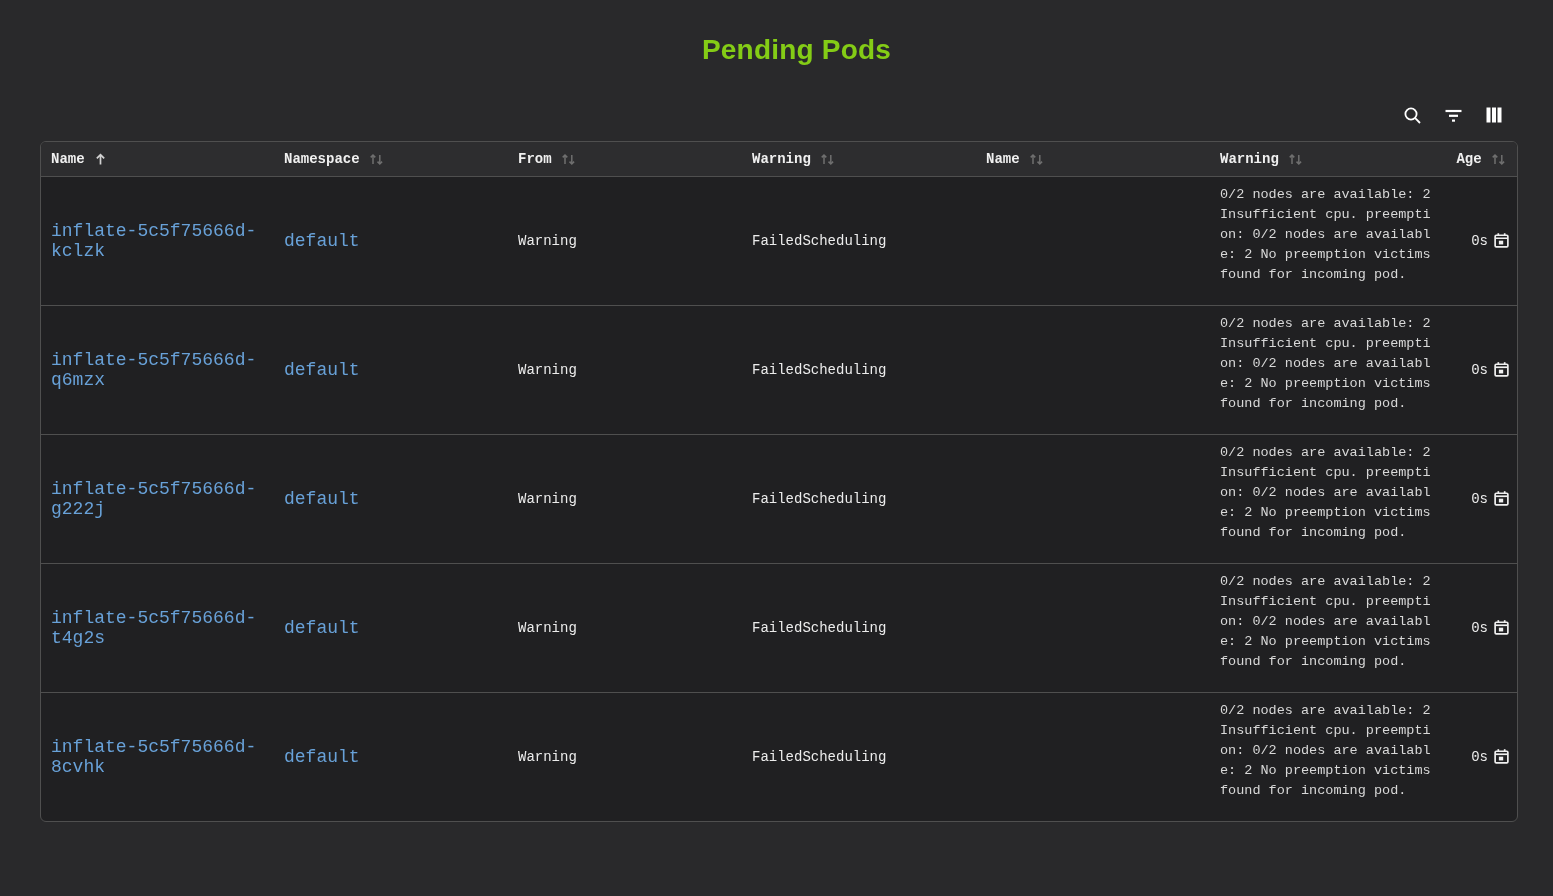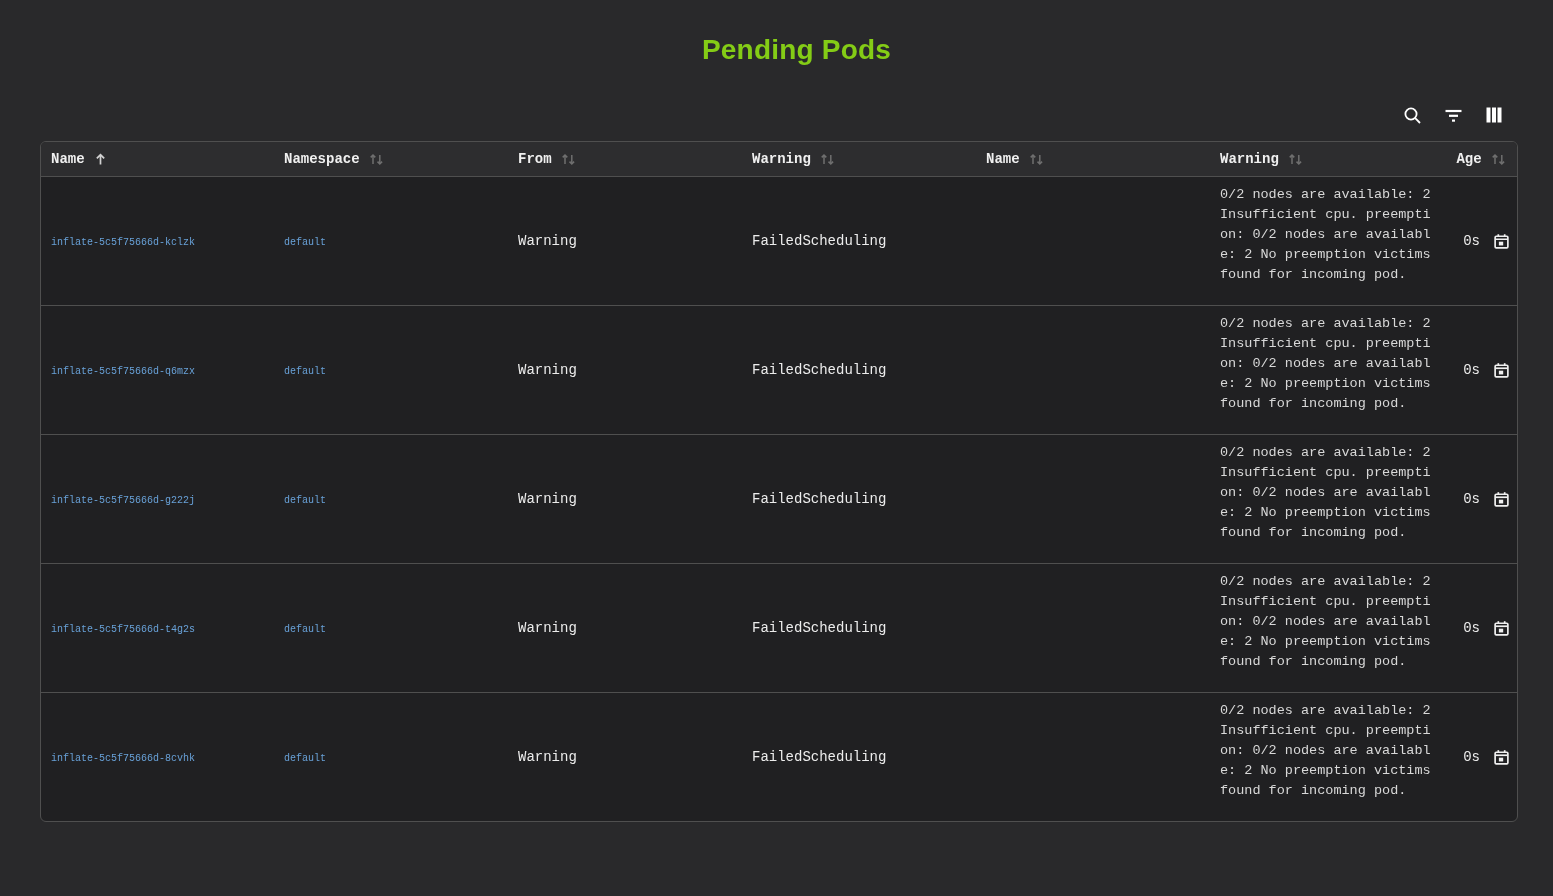--- a/index.html
+++ b/index.html
@@ -78,34 +78,34 @@
     font-size: 14px;
     color: var(--text-primary, #e6e6e6);
     padding-left: 9px;
   }
   tbody tr:last-child td { border-bottom: none; }
   td.c-name { padding-left: 10px; }
   td a {
     color: var(--link, #68a1d8);
     text-decoration: none;
     cursor: pointer;
-    font-size: 10px;
+    font-size: 18px;
   }
   td.c-msg {
     font-size: 13.5px;
     line-height: 20px;
     color: var(--text-secondary, #d8d8d8);
     word-break: break-all;
     padding: 8px 7px 20px 9px;
   }
   .age-wrap {
     display: flex;
-    align-items: flex-end;
+    align-items: flex-start;
     justify-content: flex-end;
-    gap: 14px;
+    gap: 6px;
     padding-right: 8px;
   }
   .age-wrap svg { flex: none; color: #f0f0f0; }
 </style>
 </head>
 <body>
 
 <div class="page">
 
   <h1 class="title">Pending Pods</h1>

